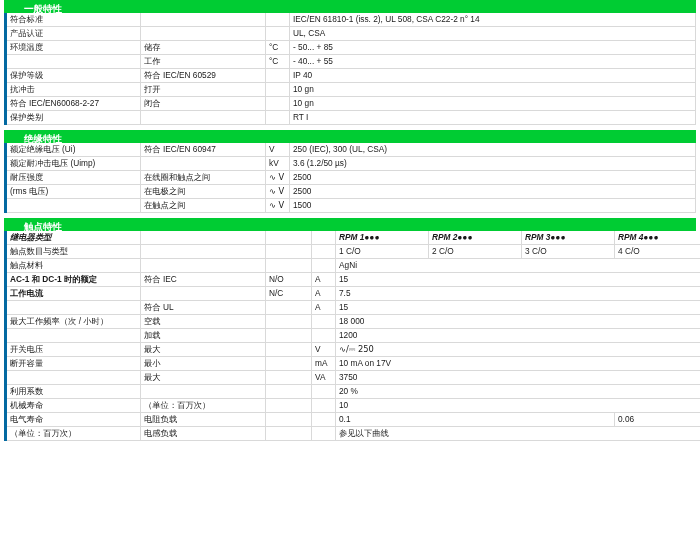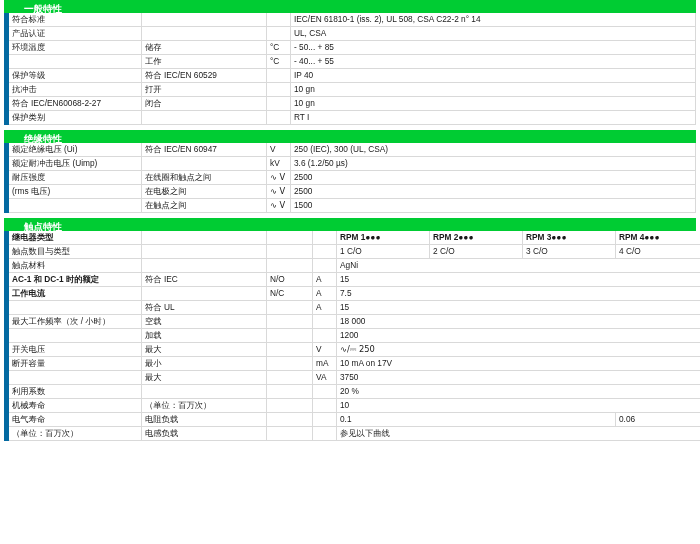--- a/index.html
+++ b/index.html
@@ -45,36 +45,37 @@
     padding: 1px 3px;
     vertical-align: top;
     font-size: 8.3px;
     line-height: 11px;
     height: 13px;
     box-sizing: border-box;
     overflow: hidden;
     white-space: nowrap;
   }
   table.spec td.first {
-    border-left: 5px solid #0369a1;
+    border-left: 3px solid #0369a1;
   }
   .c-label   { width: 135px; }
   .c-sub     { width: 125px; }
   .c-mini    { width: 46px; }
   .c-unit    { width: 24px; text-align: left; }
   .c-val     { }
   .bold { font-weight: bold; }
   .multi {
     white-space: normal;
     line-height: 10px;
   }
   td.tall { height: 23px; }
   .hdr-row td {
     font-weight: bold;
     font-size: 8.3px;
+    font-style: italic;
   }
   .col-rel { width: 93px; }
   .sym { font-family: "DejaVu Sans", sans-serif; }
 </style>
 </head>
 <body>
 
 <div class="sheet">
 
   <div class="section">

